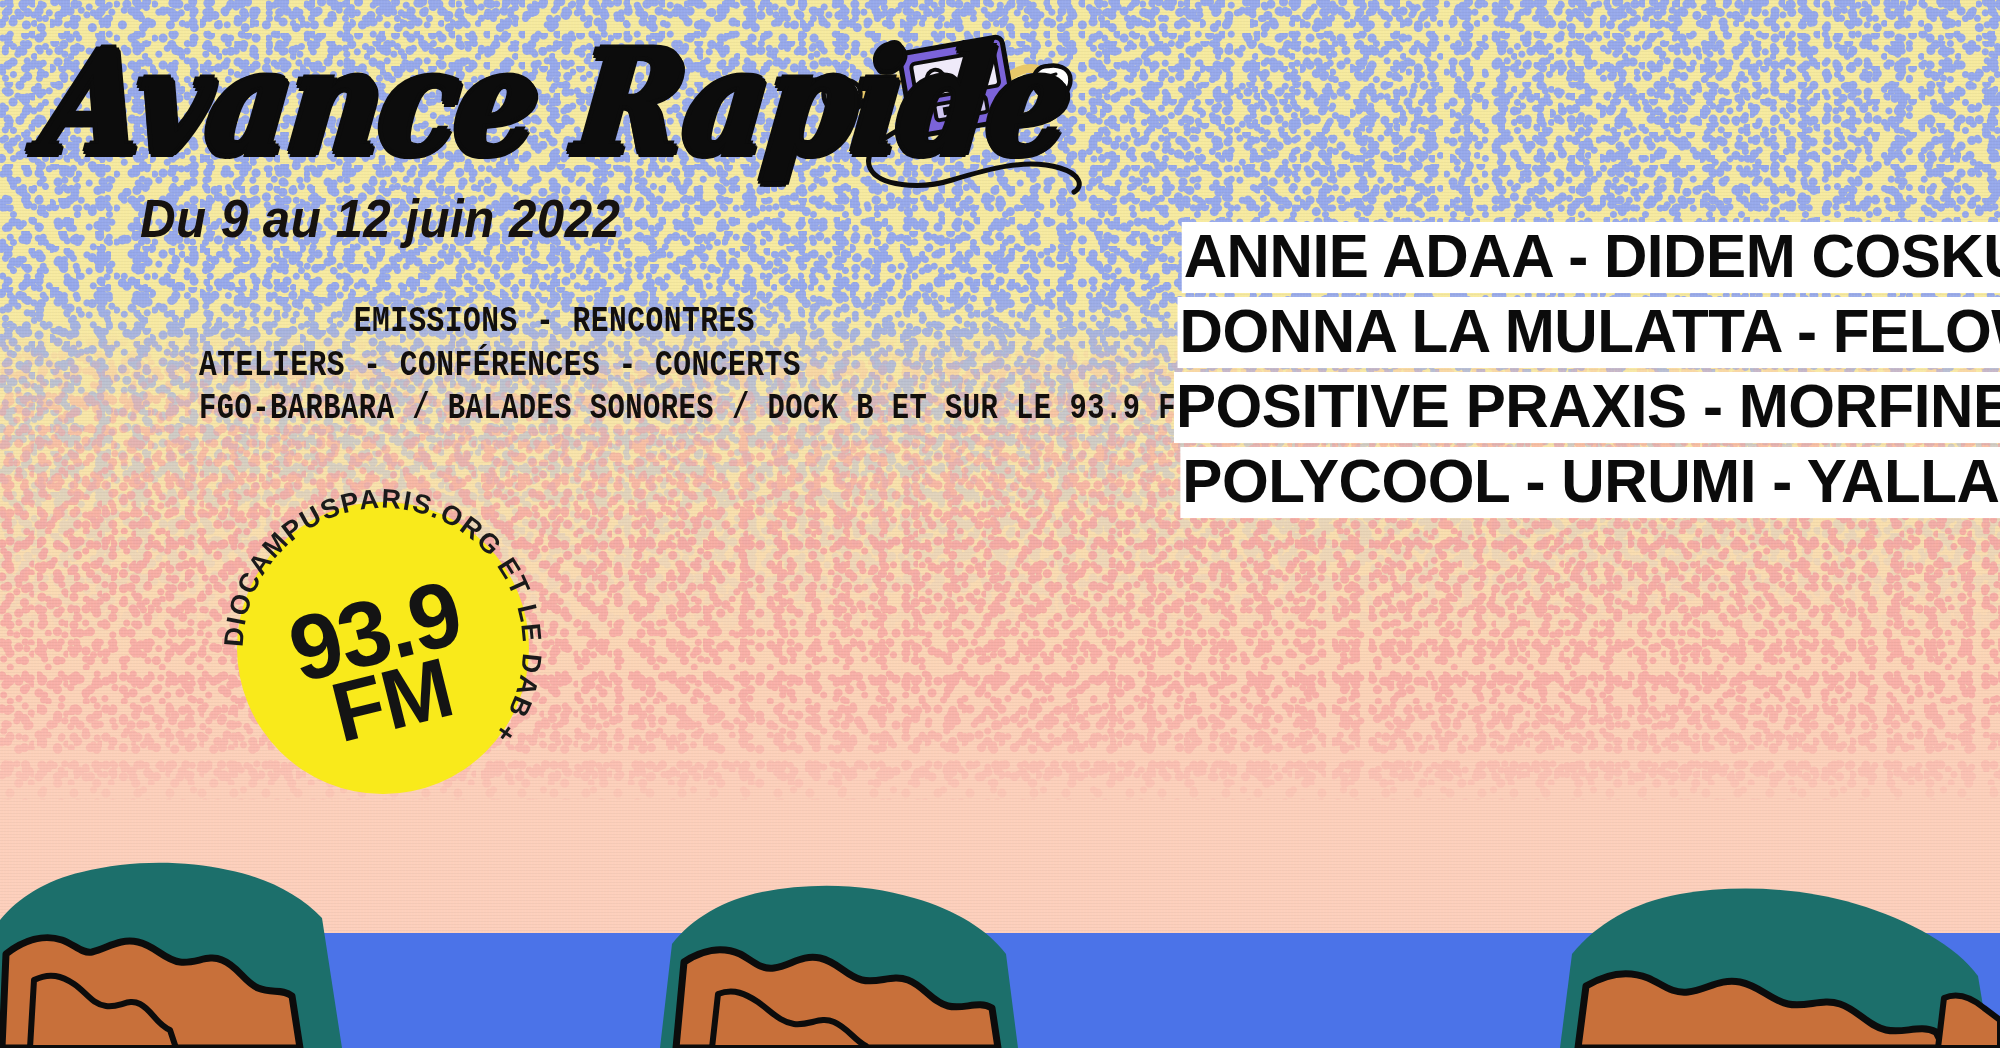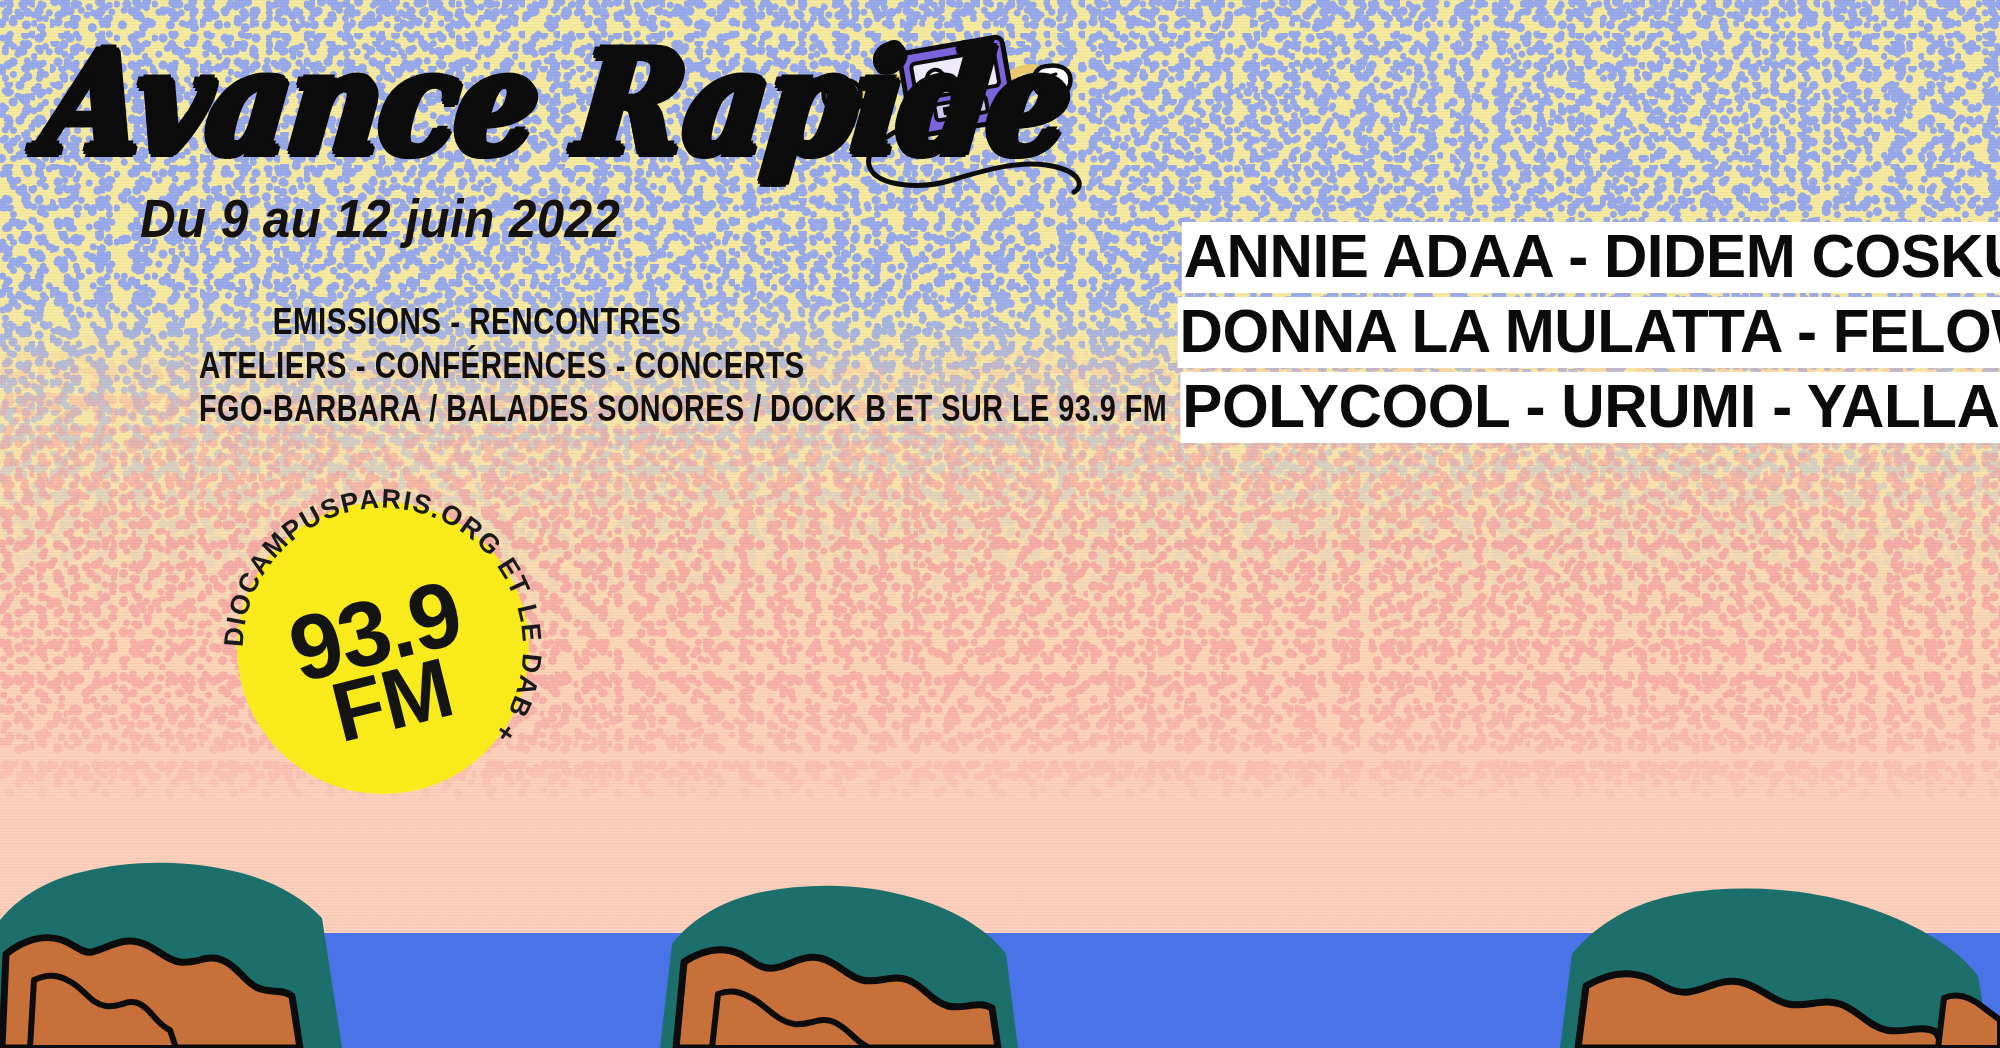--- a/index.html
+++ b/index.html
@@ -153,22 +153,22 @@
     letter-spacing: 0.5px;
     color: #16120f;
     white-space: nowrap;
     transform: scaleX(0.93);
     transform-origin: left top;
   }
   .details {
     position: absolute;
     left: 60px; top: 300px;
     width: 695px;
-    text-align: center;
-    font-family: Liberation Sans, sans-serif;
+    text-align: right;
+    font-family: Liberation Mono, monospace;
     font-weight: bold;
     color: #120f0d;
   }
   .details .d-line {
     display: block;
     white-space: nowrap;
     transform: scaleX(0.80);
     transform-origin: right center;
     letter-spacing: 0.6px;
   }
@@ -322,17 +322,20 @@
   </div>
 
   <div class="lineup">
     <span class="lu-row">
       <span class="lu-text">ANNIE ADAA -  DIDEM COSKUNSEVEN</span>
     </span>
     <span class="lu-row">
       <span class="lu-text">DONNA LA MULATTA -  FELOWER</span>
     </span>
     <span class="lu-row">
+      <span class="lu-text">POSITIVE PRAXIS - MORFINE</span>
+    </span>
+    <span class="lu-row">
       <span class="lu-text">POLYCOOL - URUMI - YALLA QUEEN</span>
     </span>
   </div>
 
 </div>
 
 </body></html>

